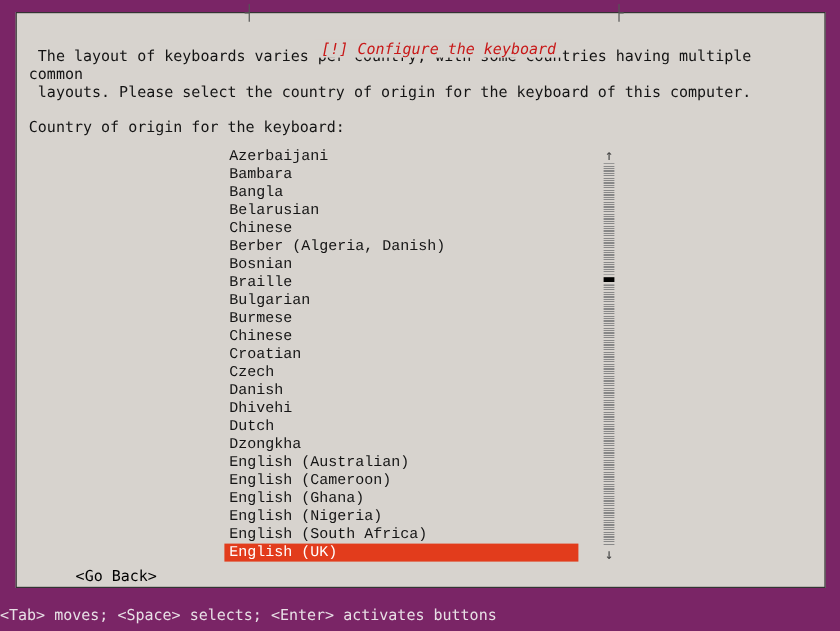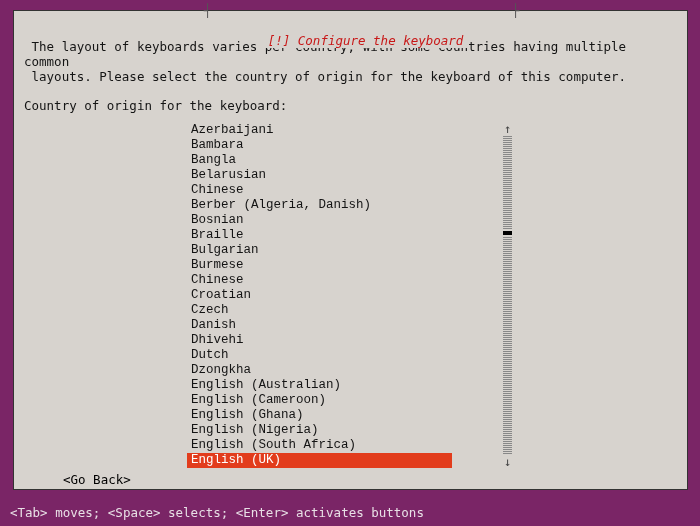--- a/index.html
+++ b/index.html
@@ -61,21 +61,21 @@
   .list-item {
     height: 15px;
     padding: 0 4px;
     white-space: nowrap;
     cursor: pointer;
     font-family: Liberation Mono, monospace;
   }
   .list-item.selected {
     background: #e23c1c;
     color: #fff;
-    width: 265px;
+    width: 295px;
   }
   .scrollbar {
     position: absolute;
     right: 0;
     top: 0;
     bottom: 0;
     width: 9px;
   }
   .sb-arrow {
     position: absolute;
@@ -122,21 +122,21 @@
     left: 49px;
     bottom: 2px;
     cursor: pointer;
   }
   .statusbar {
     position: absolute;
     left: 0;
     bottom: 6px;
     color: #e8e0e6;
     font-size: 12.5px;
-    padding-left: 10px;
+    padding-left: 0;
     white-space: pre;
   }
 </style>
 </head>
 <body>
 
 <div class="dialog">
   <div class="title-row">
     <span class="title-dash left">┤</span>
     <span class="title-text">[!] Configure the keyboard</span>

